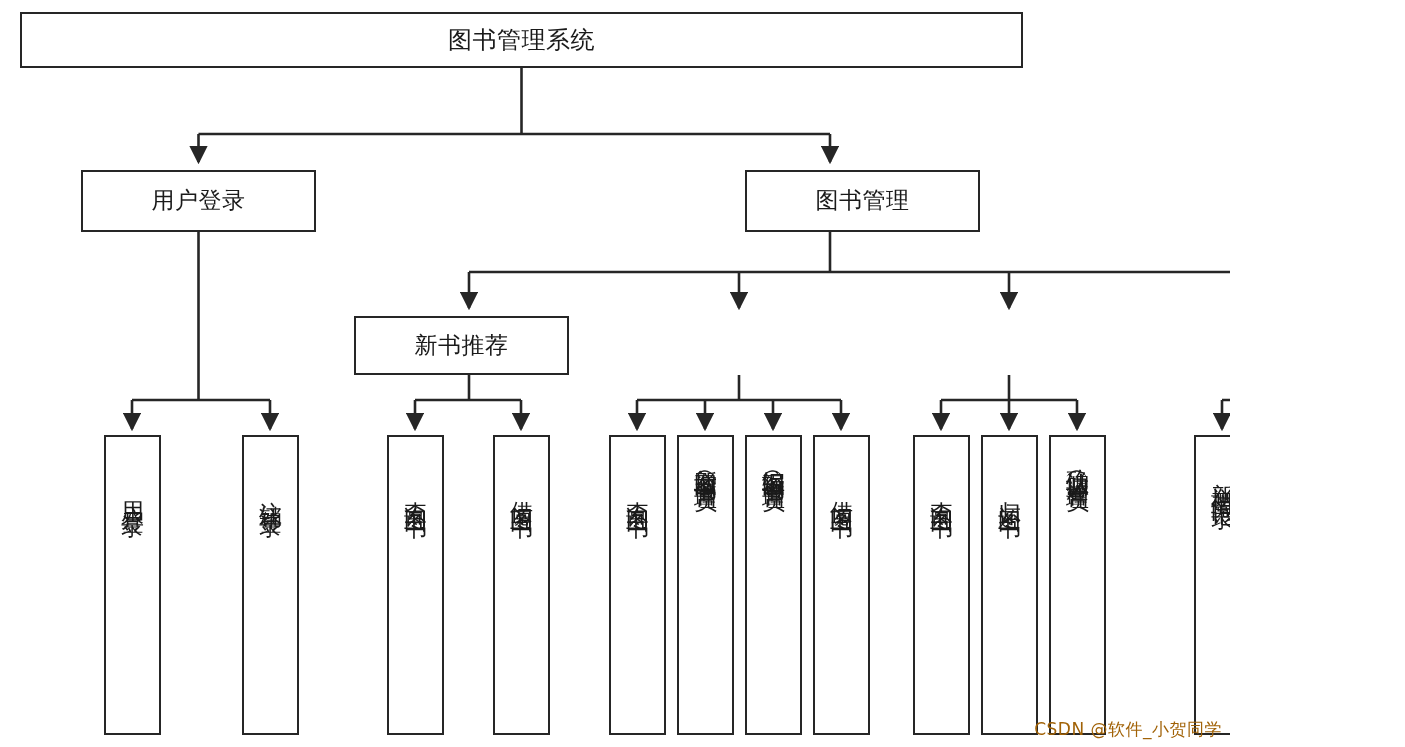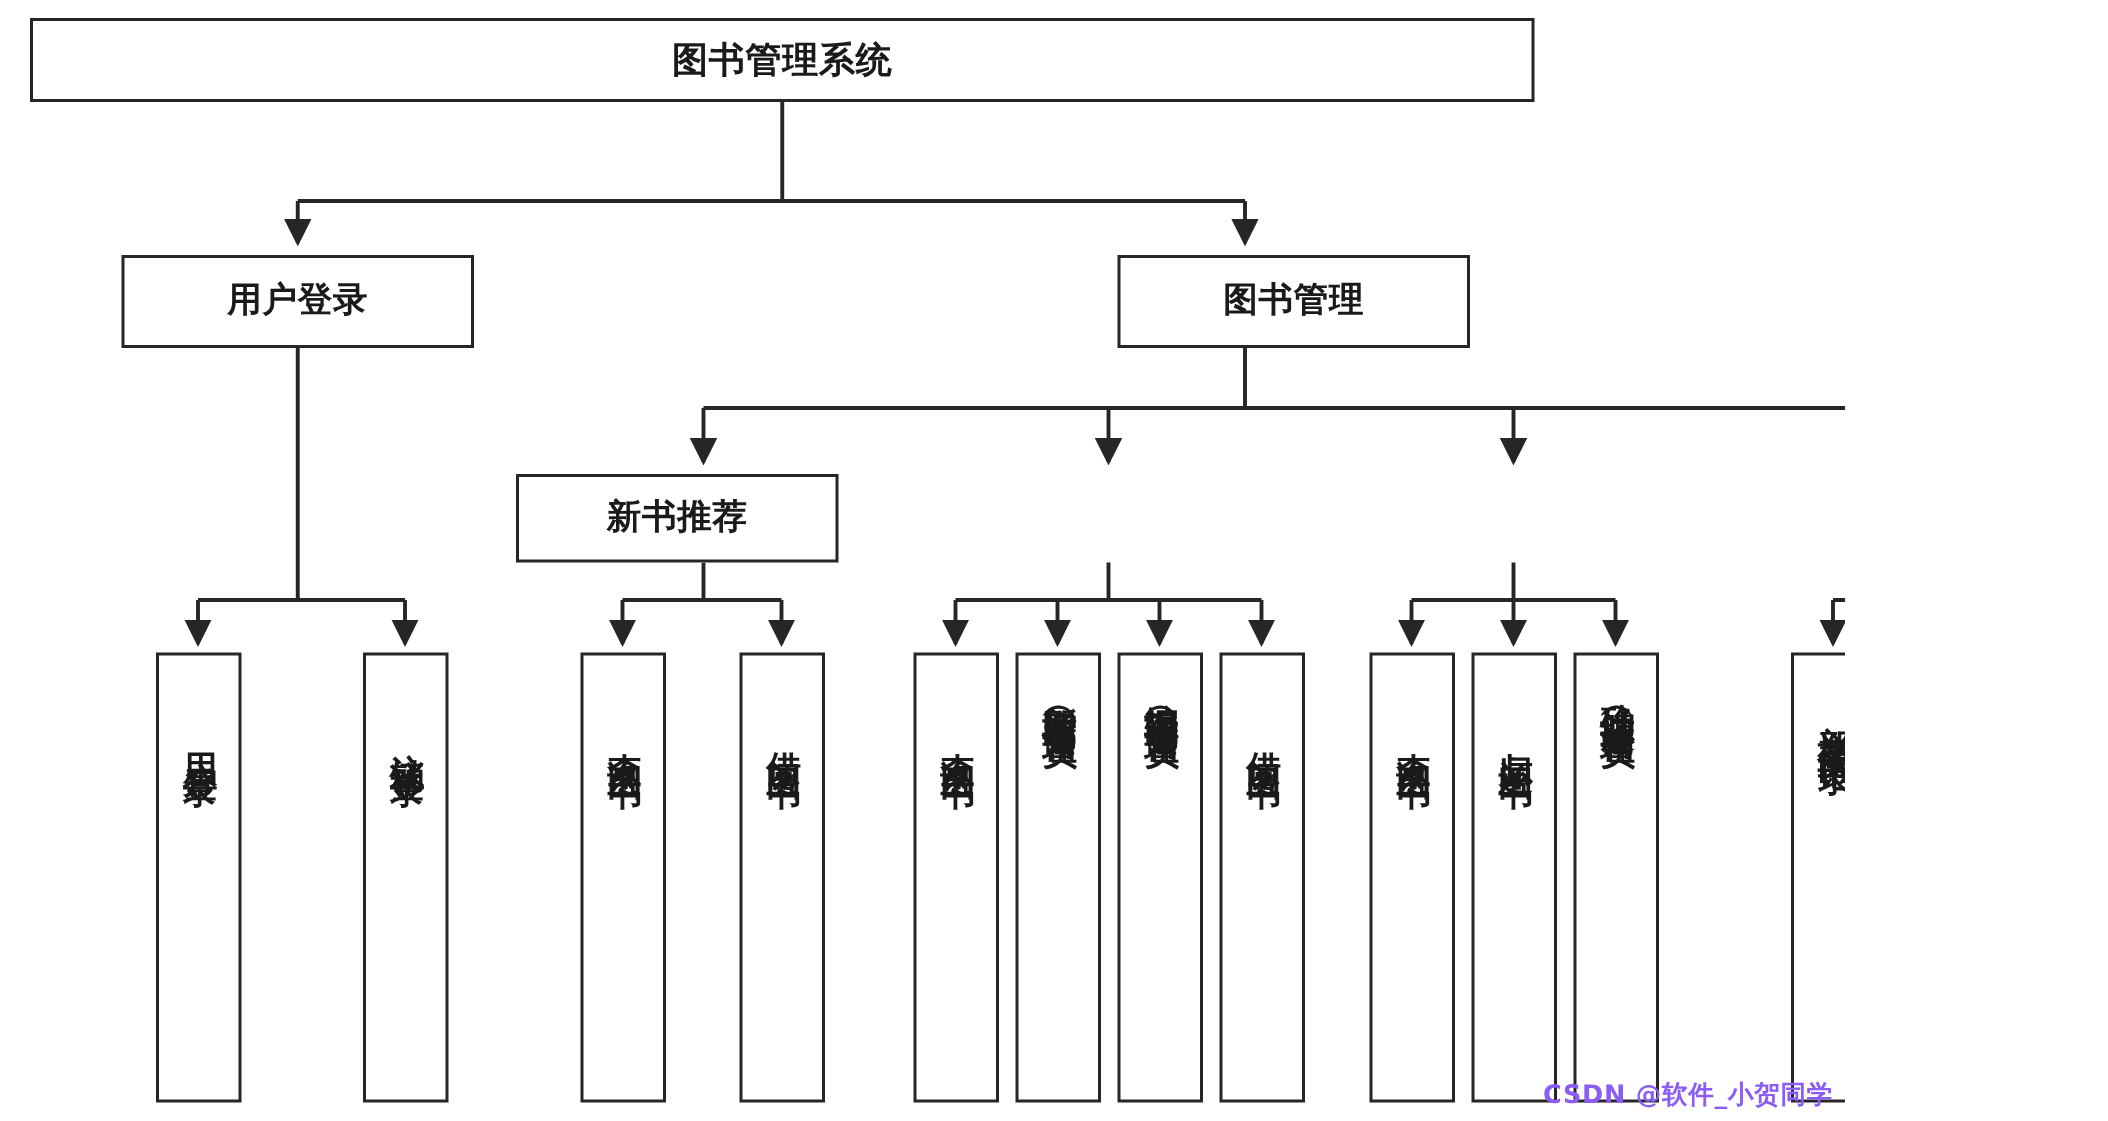--- a/index.html
+++ b/index.html
@@ -10,21 +10,20 @@
   }
   body {
     font-family: "DejaVu Sans", "Liberation Sans", sans-serif;
   }
   #canvas {
     position: relative;
     width: 1230px;
     height: 747px;
     background: #ffffff;
     overflow: hidden;
-    font-weight: bold;
   }
   
   #wires {
     position: absolute;
     left: 0;
     top: 0;
     width: 1405px;
     height: 747px;
     pointer-events: none;
   }
@@ -75,21 +74,21 @@
   }
   .node.v.mid {
     padding-top: 28px;
   }
   
   #watermark {
     position: absolute;
     right: 8px;
     bottom: 6px;
     font-size: 17px;
-    color: #8b5cf6;
+    color: #a16207;
     letter-spacing: 0.5px;
     z-index: 9;
     white-space: nowrap;
     font-family: "DejaVu Sans", "Liberation Sans", sans-serif;
   }
 </style>
 </head>
 <body>
 
 <div id="canvas">
@@ -152,21 +151,21 @@
   </div>
 
   <div class="node h" style="left:81px; top:170px; width:235px; height:62px;">
     <span class="label">用户登录</span>
   </div>
 
   <div class="node h" style="left:712px; top:170px; width:235px; height:62px;margin-left:33px;">
     <span class="label">图书管理</span>
   </div>
 
-  <div class="node h" style="left:344px; top:316px; width:215px; height:59px;">
+  <div class="node h" style="left:354px; top:316px; width:215px; height:59px;">
     <span class="label">新书推荐</span>
   </div>
 
 
 
 
   <div class="node v" style="left:104px; top:435px; width:57px; height:300px;">
     <span class="label">用户登录</span>
   </div>
 

